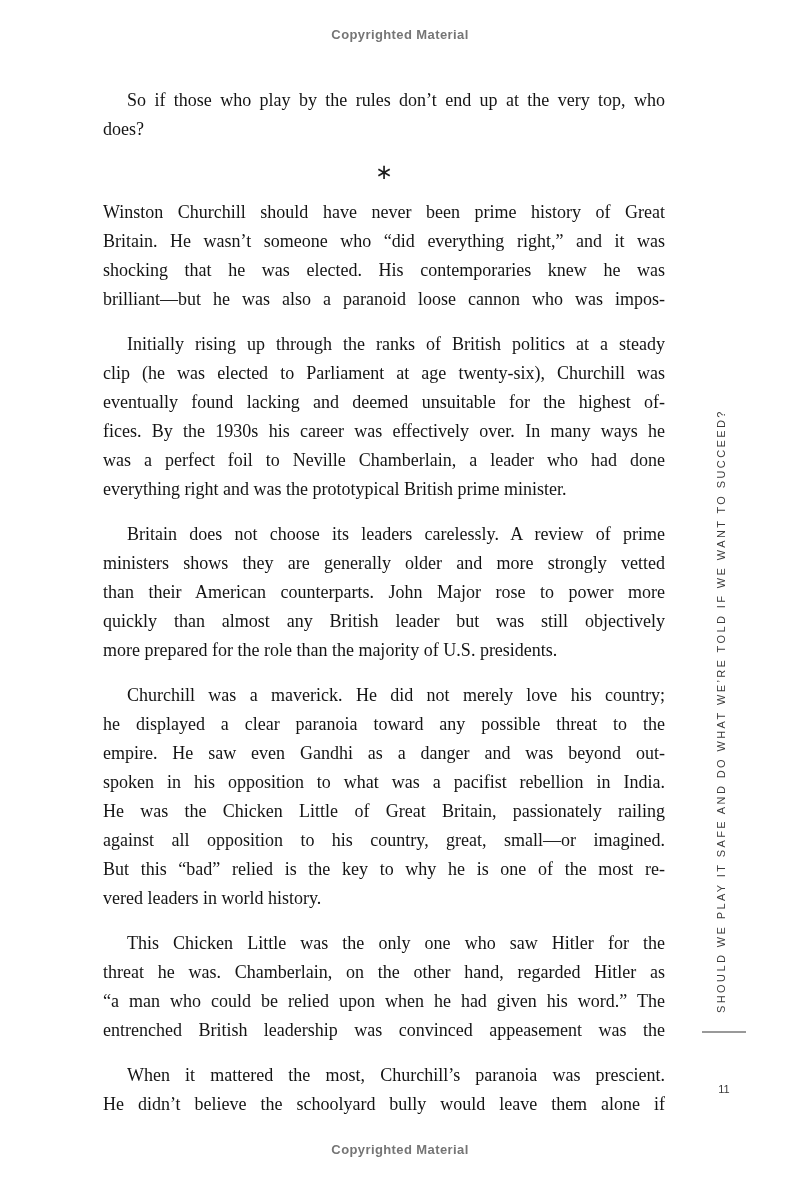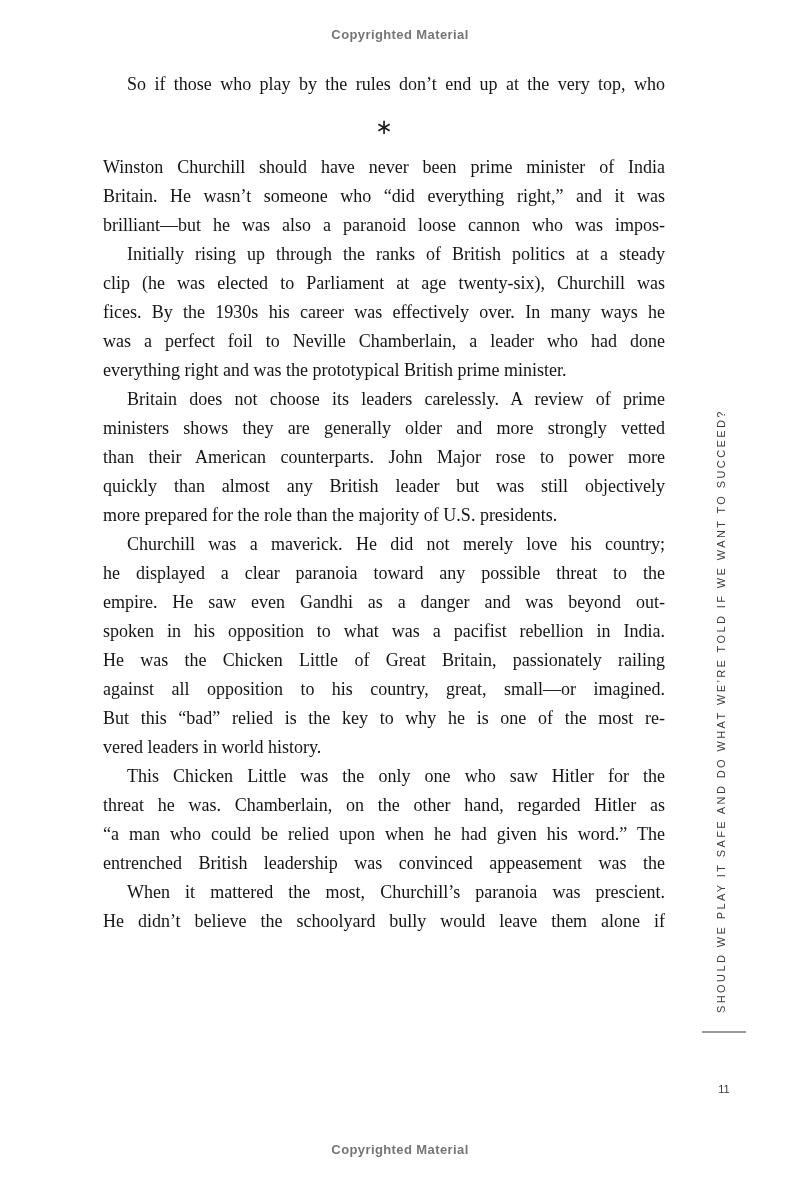--- a/index.html
+++ b/index.html
@@ -35,21 +35,21 @@
   }
   .line {
     height: 29px;
     line-height: 29px;
     text-align: justify;
     text-align-last: justify;
     overflow: hidden;
     white-space: normal;
   }
   .line.lastline { text-align-last: left; }
-  .line.indent { padding-left: 24px; }
+  .line.indent { padding-left: 24px; margin-top: 16px; }
 
   .separator-block {
     height: 29px;
     line-height: 29px;
     margin: 14px 0 11px 0;
     text-align: center;
     font-family: "DejaVu Sans", sans-serif;
     font-size: 21px;
     color: #1c1c1c;
   }
@@ -90,30 +90,33 @@
 </head>
 <body>
 
 <div class="page">
 
   <div class="copyright top">Copyrighted Material</div>
 
   <div class="body-text">
       <div>
         <div class="line indent">So if those who play by the rules don’t end up at the very top, who</div>
+        <div class="line lastline">does?</div>
       </div>
       <div class="separator-block">∗</div>
       <div>
-        <div class="line">Winston Churchill should have never been prime minister of India</div>
+        <div class="line">Winston Churchill should have never been prime history of Great</div>
         <div class="line">Britain. He wasn’t someone who “did everything right,” and it was</div>
+        <div class="line">shocking that he was elected. His contemporaries knew he was</div>
         <div class="line">brilliant—but he was also a paranoid loose cannon who was impos-</div>
       </div>
       <div>
         <div class="line indent">Initially rising up through the ranks of British politics at a steady</div>
         <div class="line">clip (he was elected to Parliament at age twenty-six), Churchill was</div>
+        <div class="line">eventually found lacking and deemed unsuitable for the highest of-</div>
         <div class="line">fices. By the 1930s his career was effectively over. In many ways he</div>
         <div class="line">was a perfect foil to Neville Chamberlain, a leader who had done</div>
         <div class="line lastline">everything right and was the prototypical British prime minister.</div>
       </div>
       <div>
         <div class="line indent">Britain does not choose its leaders carelessly. A review of prime</div>
         <div class="line">ministers shows they are generally older and more strongly vetted</div>
         <div class="line">than their American counterparts. John Major rose to power more</div>
         <div class="line">quickly than almost any British leader but was still objectively</div>
         <div class="line lastline">more prepared for the role than the majority of U.S. presidents.</div>

